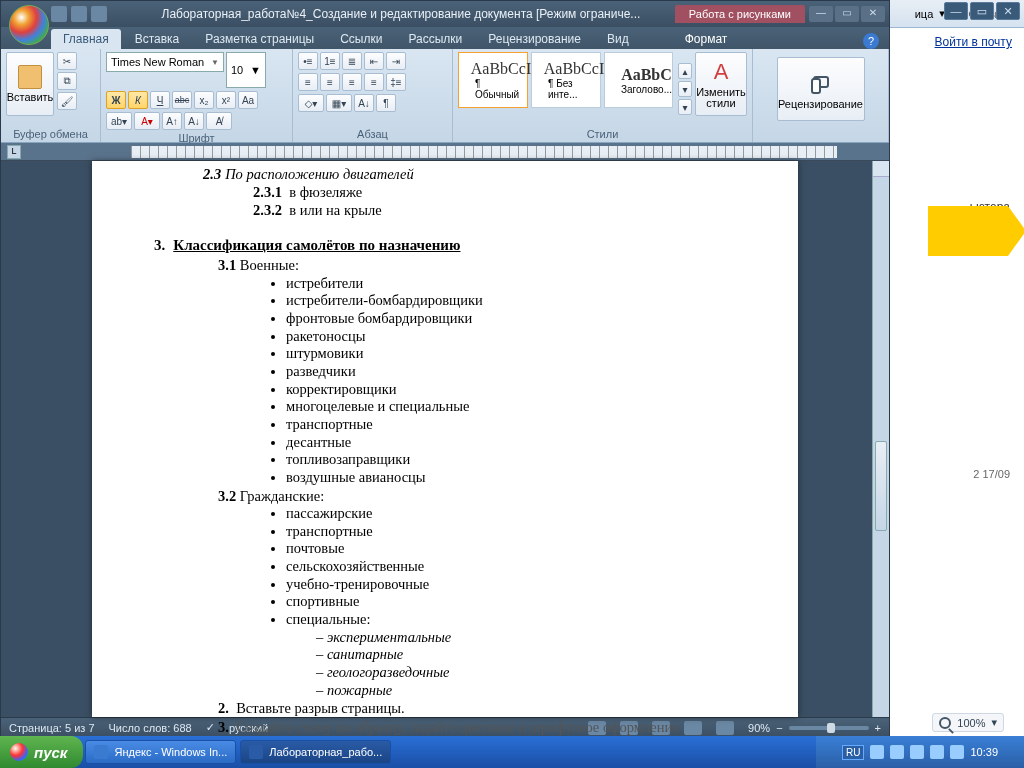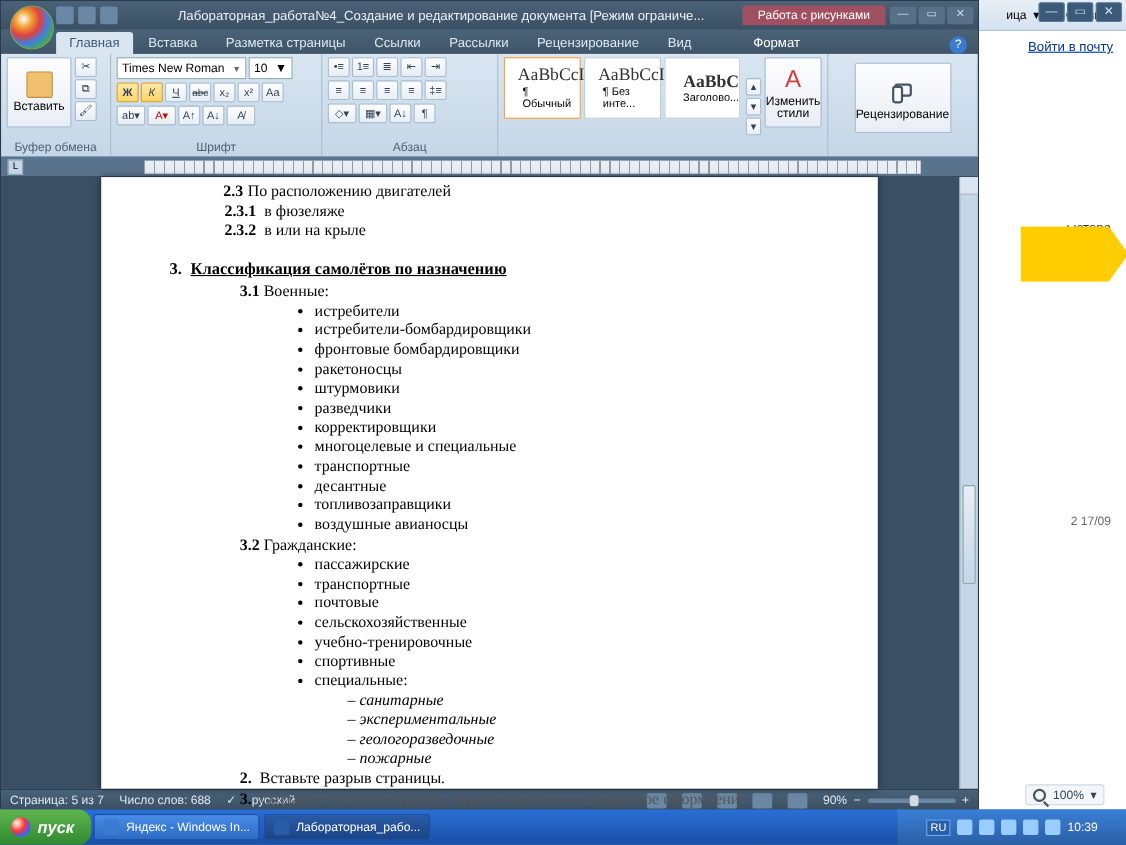--- a/index.html
+++ b/index.html
@@ -30,50 +30,50 @@
 .tabsrow .tab { padding: 3px 12px; cursor:default; border-radius:3px 3px 0 0;}
 .tabsrow .tab.active { background:#d9e6f2; color:#3a5a7a; }
 .tabsrow .tab.ctx { color:#fff;}
 .tabsrow .help { margin-left:auto; margin-right:10px; width:16px; height:16px; border-radius:50%; background:#3a7ad0; color:#fff; text-align:center; line-height:16px; font-size:11px;}
 
 .ribbon { height: 94px; background: linear-gradient(#d9e6f2,#c5d6e6); display:flex; border-bottom:1px solid #8aa5bf;}
 .rgroup { border-right:1px solid #a8bdd2; display:flex; flex-direction:column; padding:3px 5px 0;}
 .rgroup .body { flex:1; display:flex; align-items:flex-start; gap:3px;}
 .rgroup .lbl { text-align:center; font-size:11px; color:#4a6278; padding:2px 0;}
 .rbtn { background:linear-gradient(#fdfdfe,#e8eef5); border:1px solid #a8bdd2; border-radius:2px; display:flex; align-items:center; justify-content:center;}
-.bigbtn { width:59px; height:64px; flex-direction:column; font-size:11px; gap:2px;}
+.bigbtn { width:48px; height:64px; flex-direction:column; font-size:11px; gap:2px;}
 .bigbtn .ic{ width:24px; height:24px; background:#f0c070; border:1px solid #c09040; border-radius:2px;}
 .smbt { width:20px; height:18px; font-size:10px; color:#345;}
 .col { display:flex; flex-direction:column; gap:2px;}
 .row { display:flex; gap:2px;}
 .fontbox { width:118px; height:20px; background:#fff; border:1px solid #8aa; font-size:11px; padding:2px 4px; display:flex; align-items:center; justify-content:space-between;}
 .fontbox .dd{font-size:8px;color:#666;}
-.szbox { width:40px; height:20px; background:#fff; border:1px solid #8aa; font-size:11px; padding:2px 4px;display:flex;align-items:center;justify-content:space-between;}
+.szbox { width:40px; height:36px; background:#fff; border:1px solid #8aa; font-size:11px; padding:2px 4px;display:flex;align-items:center;justify-content:space-between;}
 .stylecard { width:70px; height:56px; background:#fff; border:1px solid #bcd; display:flex; flex-direction:column; align-items:center; justify-content:center; font-size:10px;padding-left:16px;}
 .stylecard .samp { font-family:"Times New Roman",serif; font-size:16px; color:#333;}
 .stylecard.sel{border-color:#f5a030;}
 .bigA{ font-size:22px; color:#d04040;}
 .edit-ic{width:28px;height:28px;display:flex;align-items:center;justify-content:center;}
 .binoc{width:16px;height:12px;border:2px solid #456;border-radius:3px;position:relative;}
 .binoc:before{content:"";position:absolute;left:-4px;top:0;width:6px;height:12px;border:2px solid #456;border-radius:3px;background:#fff;}
 
 .ruler { height:18px; background:#5a738c; position:relative; border-bottom:1px solid #3a4a5a;}
 .ruler .rstrip{position:absolute;left:130px;right:52px;top:3px;height:12px;background:#e8eef5;}
 .ruler .rstrip:before{content:"";position:absolute;left:0;top:0;height:12px;background:repeating-linear-gradient(90deg,#999 0,#999 1px,transparent 1px,transparent 9px);width:100%;}
 .ruler .lbx{position:absolute;left:6px;top:2px;width:14px;height:14px;background:#c5d6e6;border:1px solid #8aa;font-size:9px;text-align:center;}
 
 .docarea { height: 556px; background:#3a4f63; display:flex; position:relative;}
 .docarea .page { margin: 0 auto; width: 706px; background:#fff; box-shadow:0 0 6px rgba(0,0,0,.5); padding: 4px 56px 0 56px; font-family:"Times New Roman", serif; color:#000; }
 .scroll-v { width:17px; background:#c5d6e6; position:absolute; right:0; top:0; bottom:0; border-left:1px solid #8aa;}
 .scroll-v .tr{height:16px;background:#d9e6f2;border-bottom:1px solid #aac;}
 .scroll-v .thumb{position:absolute;left:2px;right:2px;top:280px;height:90px;background:linear-gradient(#e8eef5,#c5d6e6);border:1px solid #8aa;border-radius:2px;}
 
 .page p{font-size:14.5px;line-height:1.25;}
-.page .n23{margin-left:55px;} .page .n23 b{margin-right:4px;}
-.page .n231{margin-left:56px;} 
+.page .n23{margin-left:55px;font-style:italic;} .page .n23 b{margin-right:4px;}
+.page .n231{margin-left:105px;} 
 .page h3{font-size:15px;margin:18px 0 2px 6px;}
 .page h3 .num{margin-right:8px;}
 .page h3 .ut{text-decoration:underline;margin-top:40px;}
 .page .n31{margin-left:70px;font-size:14.5px;}
 .page ul{list-style:disc;margin-left:138px;font-size:14.5px;}
 .page ul li{line-height:1.22;}
 .page ul.dash{list-style:none;margin-left:168px;font-style:italic;}
 .page ul.dash li:before{content:"– ";}
 .page .ol2{margin-left:70px;font-size:14.5px;}
 .page .trunc{color:#000;}
@@ -259,20 +259,21 @@
         <div class="col" style="justify-content:center;margin-left:2px">
           <div class="rbtn smbt" style="height:16px;width:14px">▴</div>
           <div class="rbtn smbt" style="height:16px;width:14px">▾</div>
           <div class="rbtn smbt" style="height:16px;width:14px">▾</div>
         </div>
         <div class="rbtn bigbtn" style="width:58px">
           <div class="bigA">A</div>
           <span style="text-align:center;line-height:1">Изменить стили</span>
         </div>
       </div>
+      <div class="lbl">Стили</div>
     </div>
 
     <div class="rgroup" style="flex:1">
       <div class="body" style="justify-content:center;align-items:center;flex:1">
         <div class="rbtn bigbtn" style="width:88px">
           <div class="edit-ic">
               <div class="binoc"></div>
             </div>
           <span>Рецензирование</span>
         </div>
@@ -311,22 +312,22 @@
       <ul id="civ-list">
           <li>пассажирские</li>
           <li>транспортные</li>
           <li>почтовые</li>
           <li>сельскохозяйственные</li>
           <li>учебно-тренировочные</li>
           <li>спортивные</li>
           <li>специальные:</li>
         </ul>
       <ul class="dash" id="spec-list">
+          <li>экспериментальные</li>
           <li>санитарные</li>
-          <li>экспериментальные</li>
           <li>геологоразведочные</li>
           <li>пожарные</li>
         </ul>
       <p class="ol2"><b>2.</b>&nbsp;&nbsp;<span>Вставьте разрыв страницы.</span></p>
       <p class="ol2 trunc"><b>3.</b>&nbsp;&nbsp;<span class="pale">Создайте схему по образцу, задайте цветовое и шрифтовое оформление</span></p>
     </div>
     <div class="scroll-v">
       <div class="tr"></div>
         <div class="thumb"></div>
     </div>

